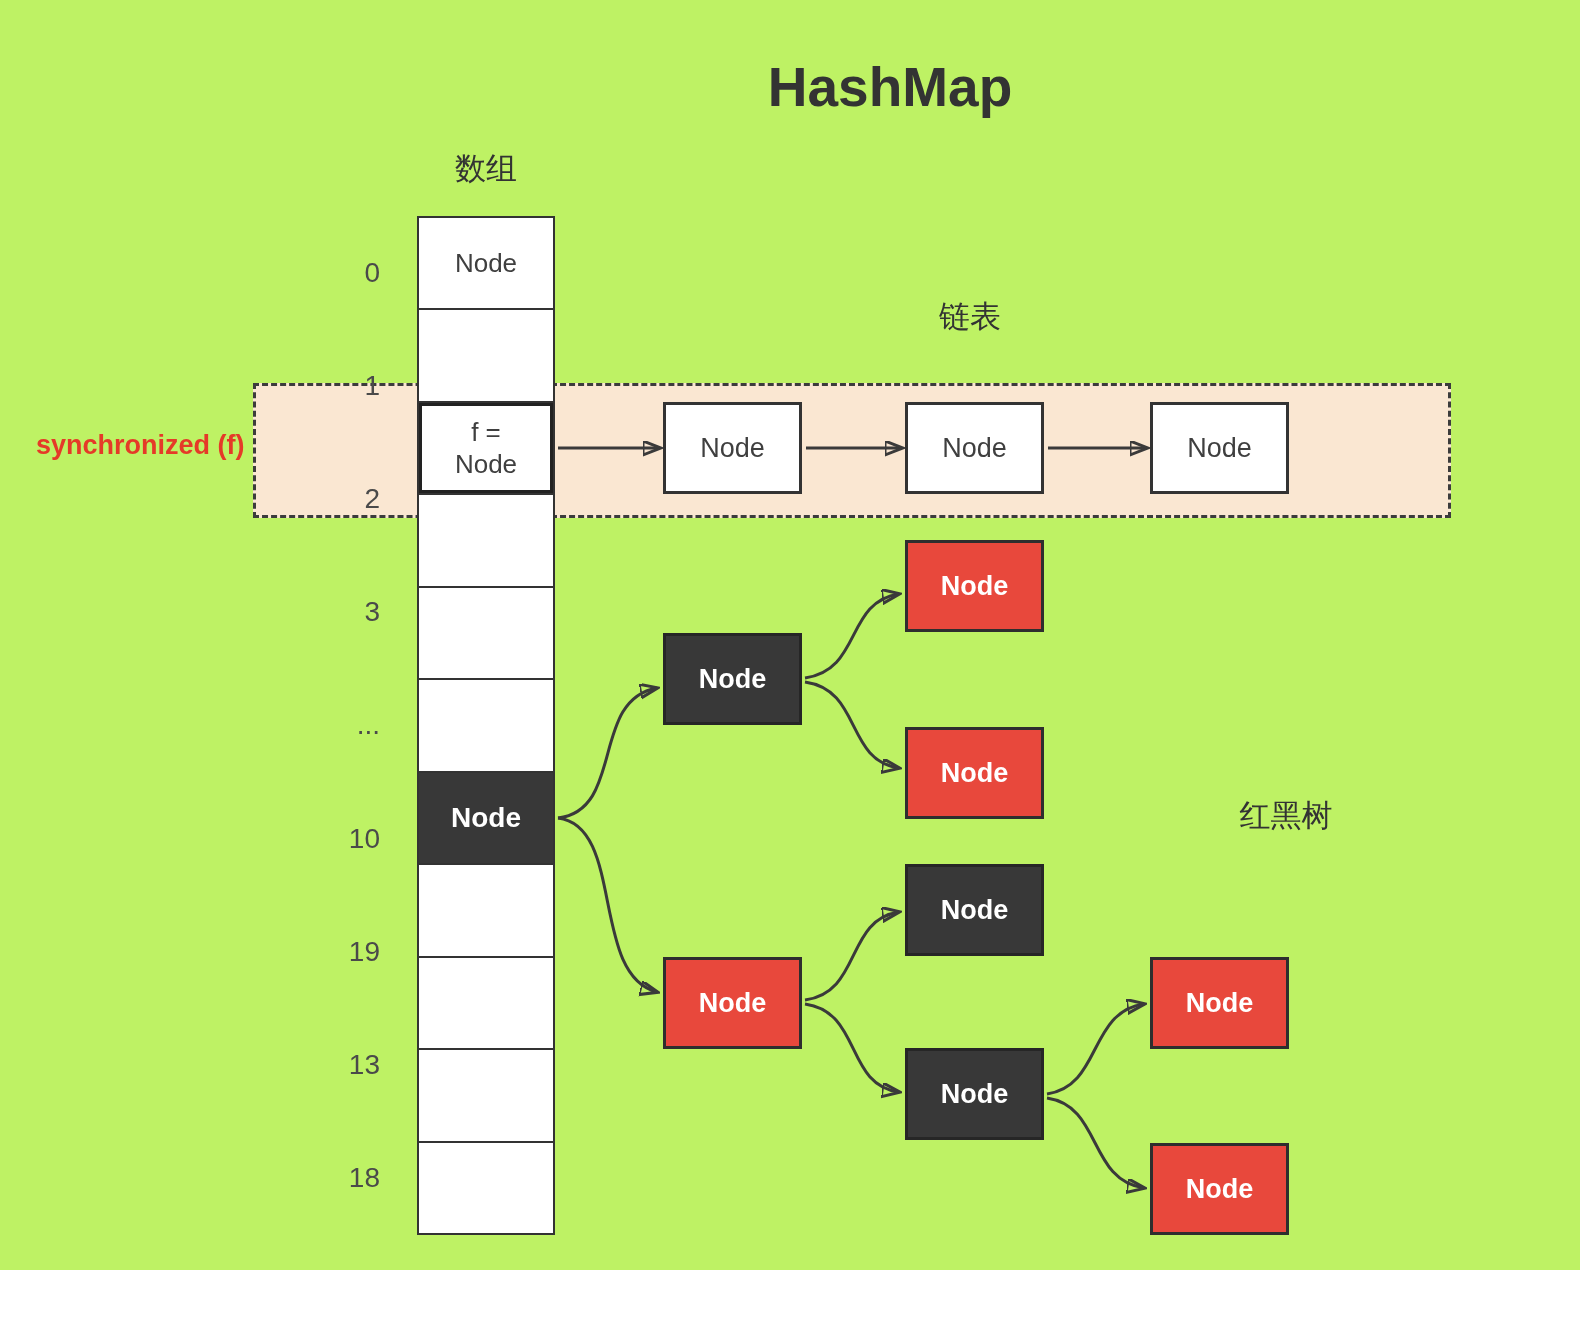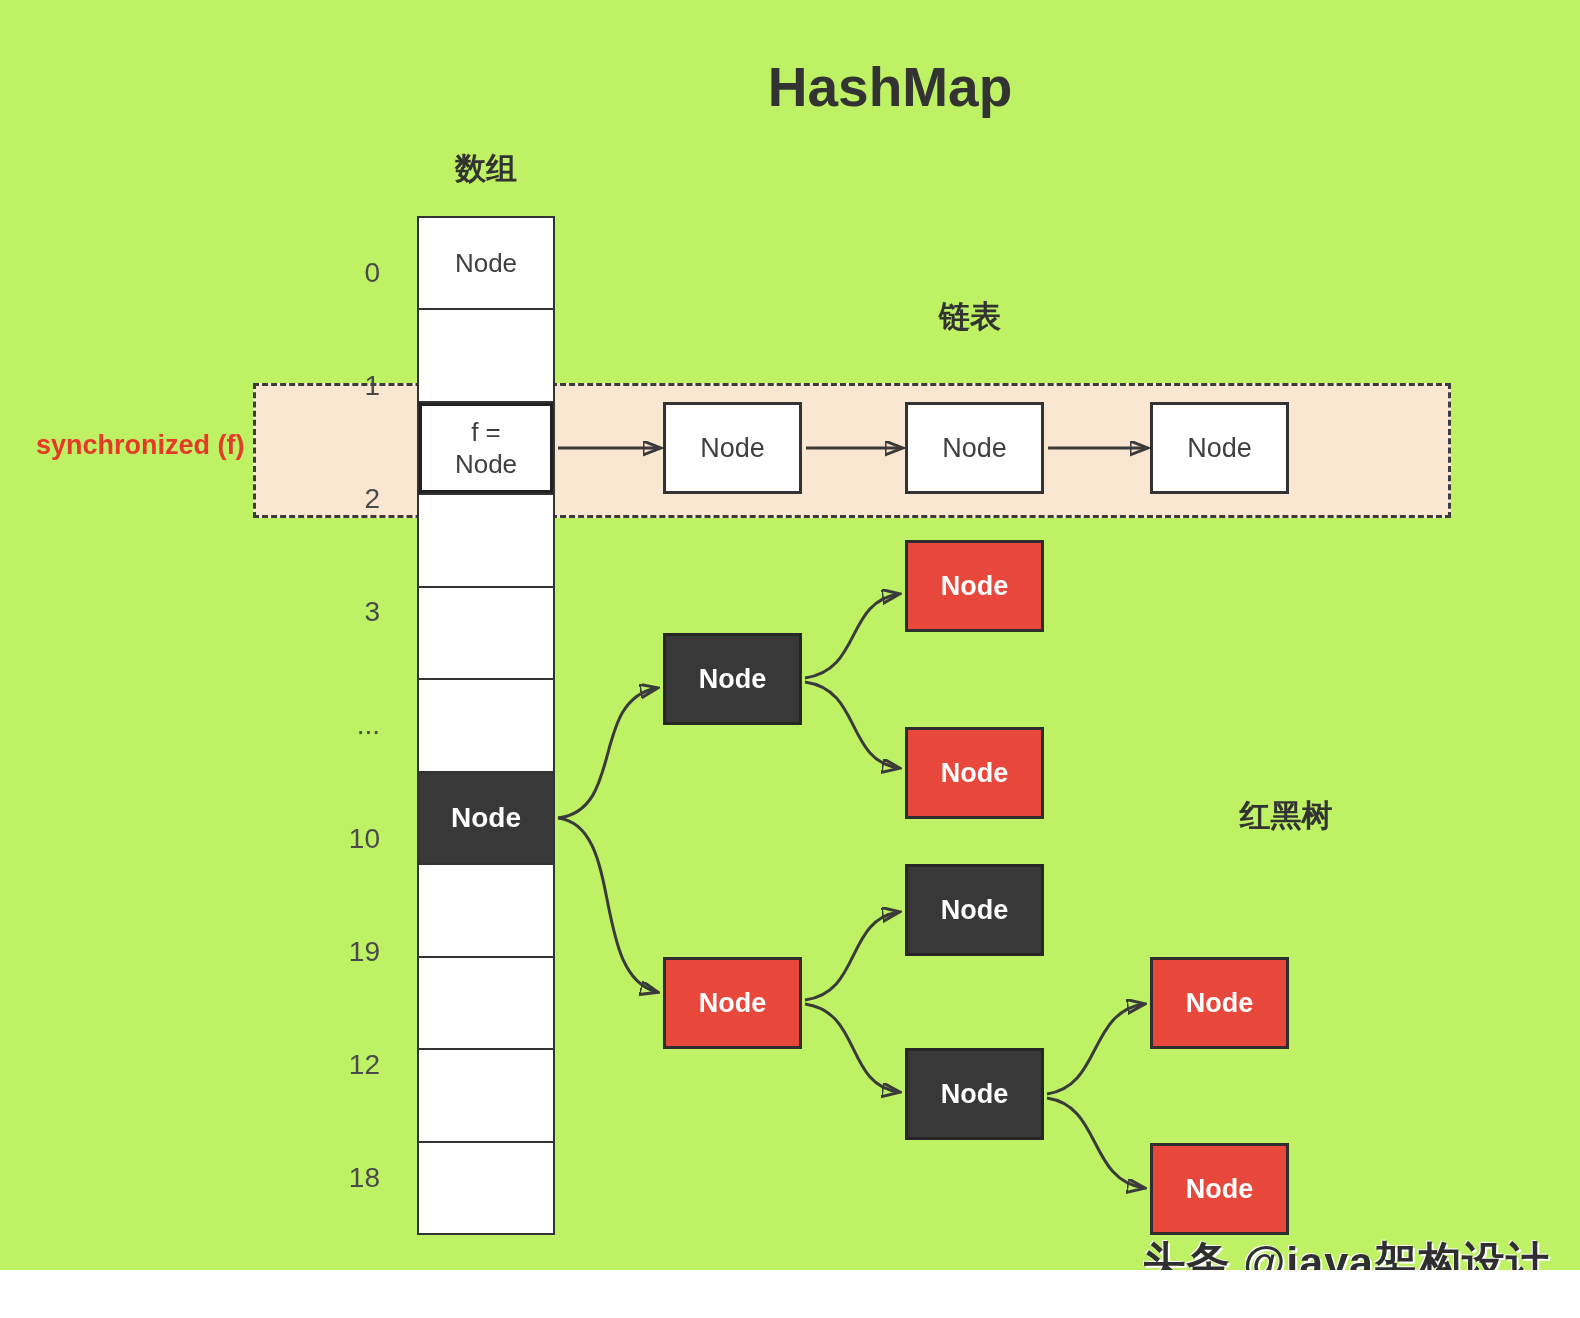--- a/index.html
+++ b/index.html
@@ -5,21 +5,21 @@
   html,body { margin:0; padding:0; background:#ffffff; }
   .canvas {
     position:relative; width:1580px; height:1270px; background:#bef264;
     font-family:"Liberation Sans", sans-serif; overflow:hidden;
   }
   .title {
     position:absolute; left:660px; top:55px; width:460px; margin:0;
     text-align:center; font-size:55px; font-weight:700; color:#333;
   }
   .section-label {
-    position:absolute; font-size:31px; font-weight:700; color:#333; z-index:5;
+    position:absolute; font-size:31px; font-weight:400; color:#333; z-index:5;
     text-align:center;
   }
   .array-title   { left:417px;  top:148px; width:138px; }
   .list-title    { left:880px;  top:296px; width:180px; }
   .tree-title    { left:1196px; top:795px; width:180px; }
 
   .band {
     position:absolute; left:253px; top:383px; width:1198px; height:135px;
     background:var(--band-fill); border:3px dashed #3c3c3c;
     box-sizing:border-box; z-index:1;
@@ -87,21 +87,21 @@
   <div class="sync-label">synchronized (f)</div>
 
   <div class="index-col">
     <div class="idx">0</div>
     <div class="idx">1</div>
     <div class="idx">2</div>
     <div class="idx">3</div>
     <div class="idx">...</div>
     <div class="idx">10</div>
     <div class="idx">19</div>
-    <div class="idx">12</div>
+    <div class="idx">13</div>
     <div class="idx">18</div>
   </div>
 
   <div class="array">
     <div class="cell">
         <span>Node</span>
       </div>
     <div class="cell">
         <span></span>
       </div>
@@ -160,15 +160,14 @@
     <path d="M558 818 C625 810 590 700 657 688" marker-end="url(#ah)"></path>
     <path d="M558 818 C625 826 590 975 657 992" marker-end="url(#ah)"></path>
     <path d="M805 678 C862 670 845 602 899 594" marker-end="url(#ah)"></path>
     <path d="M805 682 C862 690 845 760 899 768" marker-end="url(#ah)"></path>
     <path d="M805 1000 C862 992 845 920 899 912" marker-end="url(#ah)"></path>
     <path d="M805 1004 C862 1012 845 1085 899 1092" marker-end="url(#ah)"></path>
     <path d="M1047 1094 C1102 1086 1088 1012 1144 1004" marker-end="url(#ah)"></path>
     <path d="M1047 1098 C1102 1106 1088 1180 1144 1188" marker-end="url(#ah)"></path>
   </svg>
 
-  <div class="watermark">头条 @java架构设计</div>
 
 </div>
 
 </body></html>

